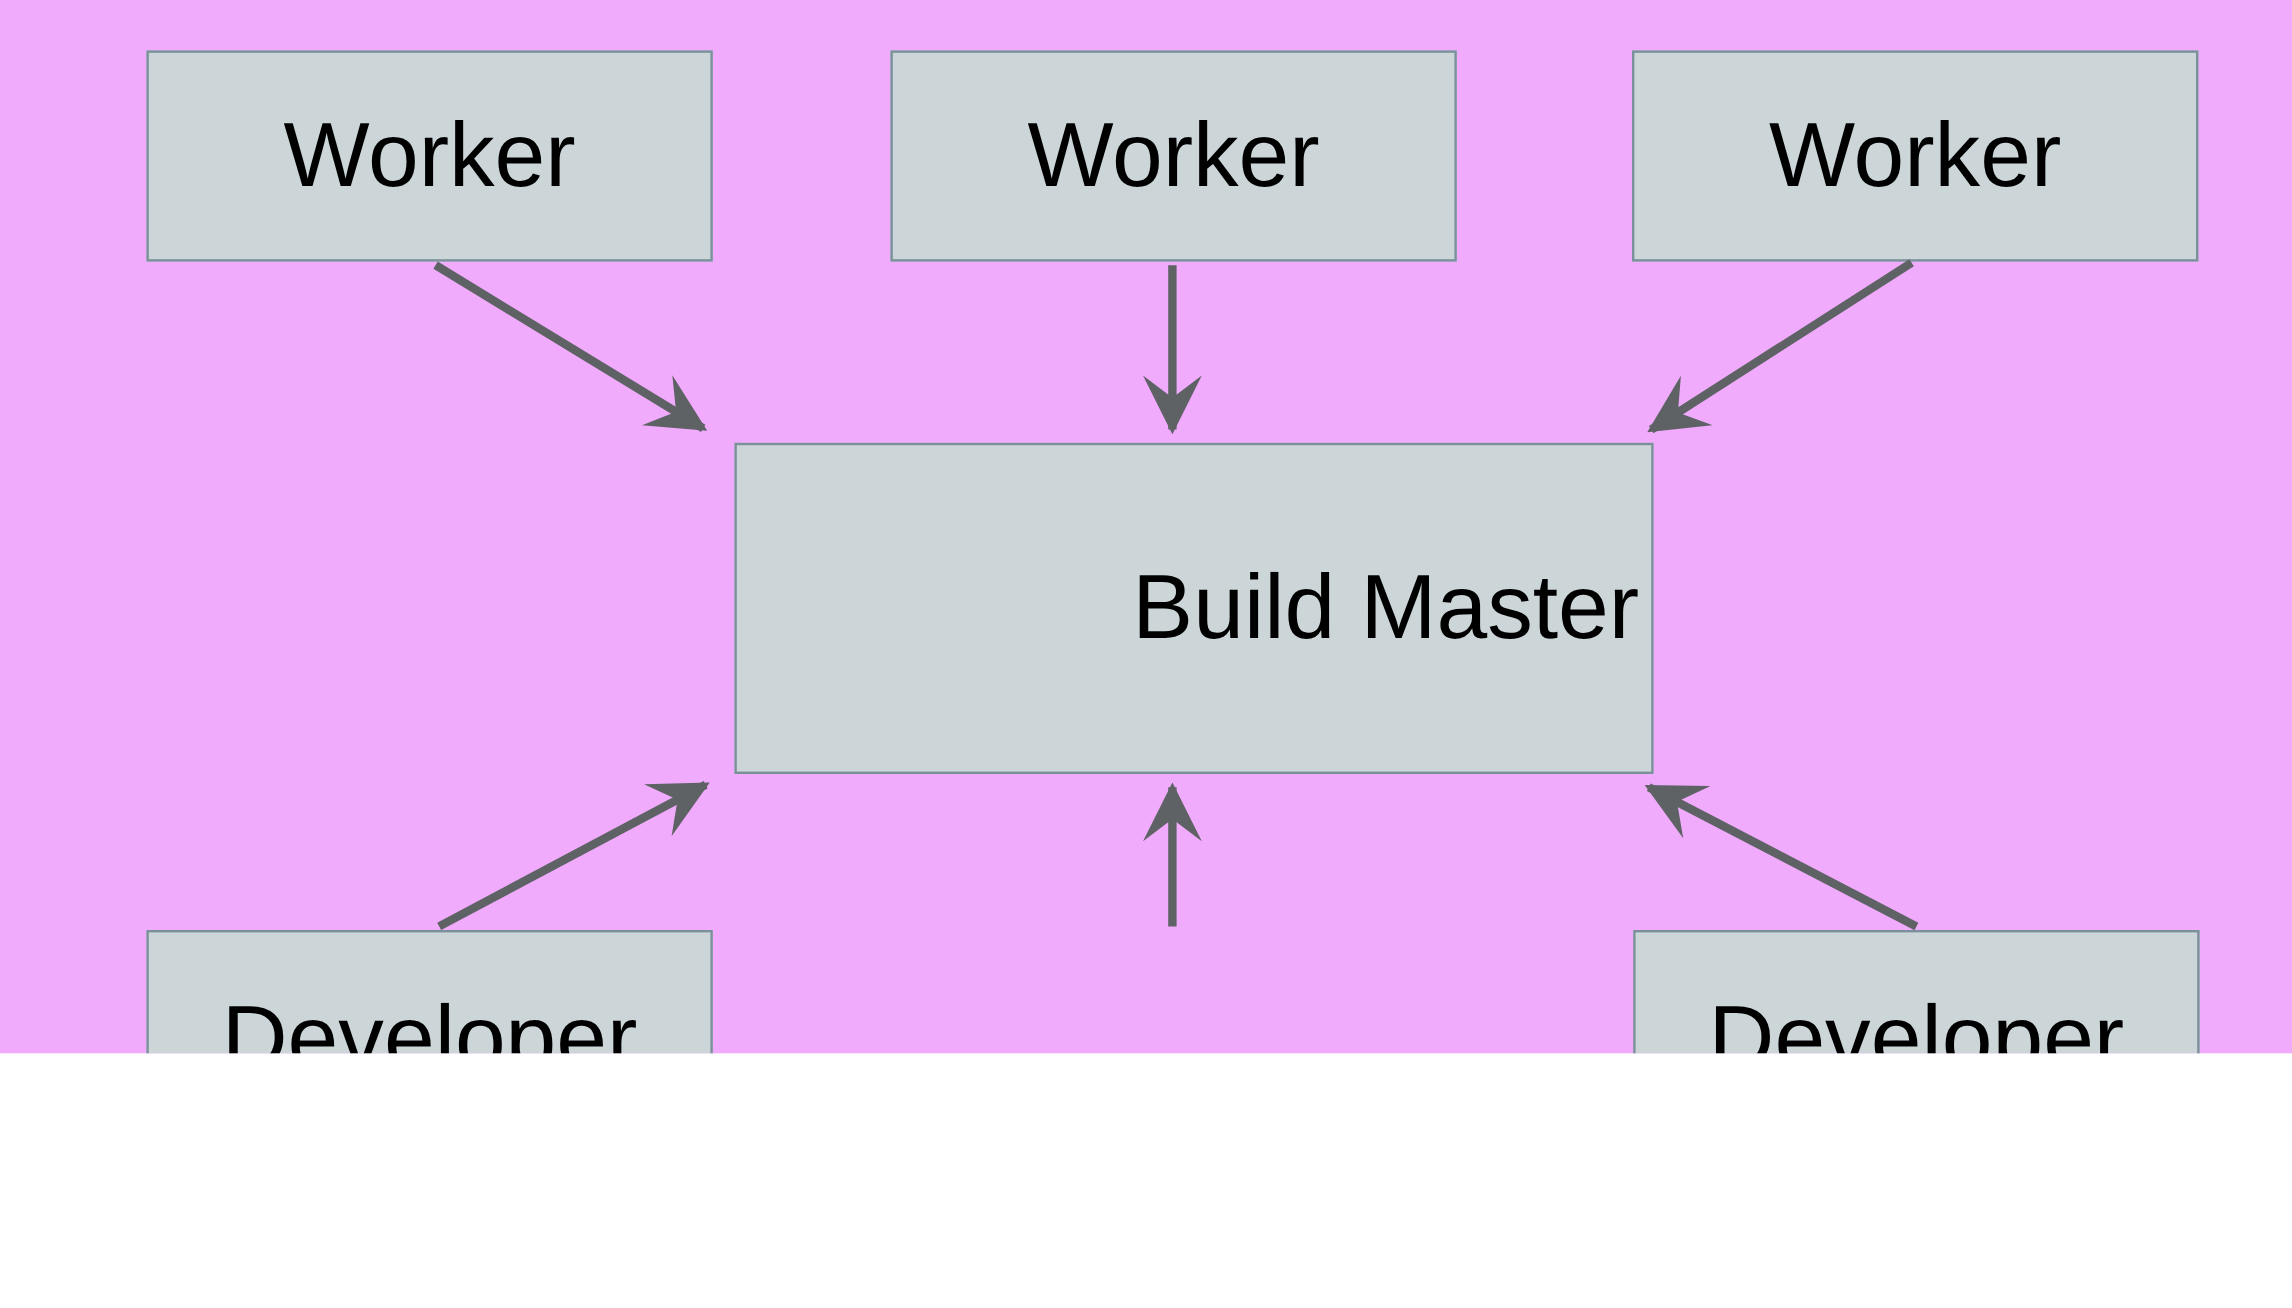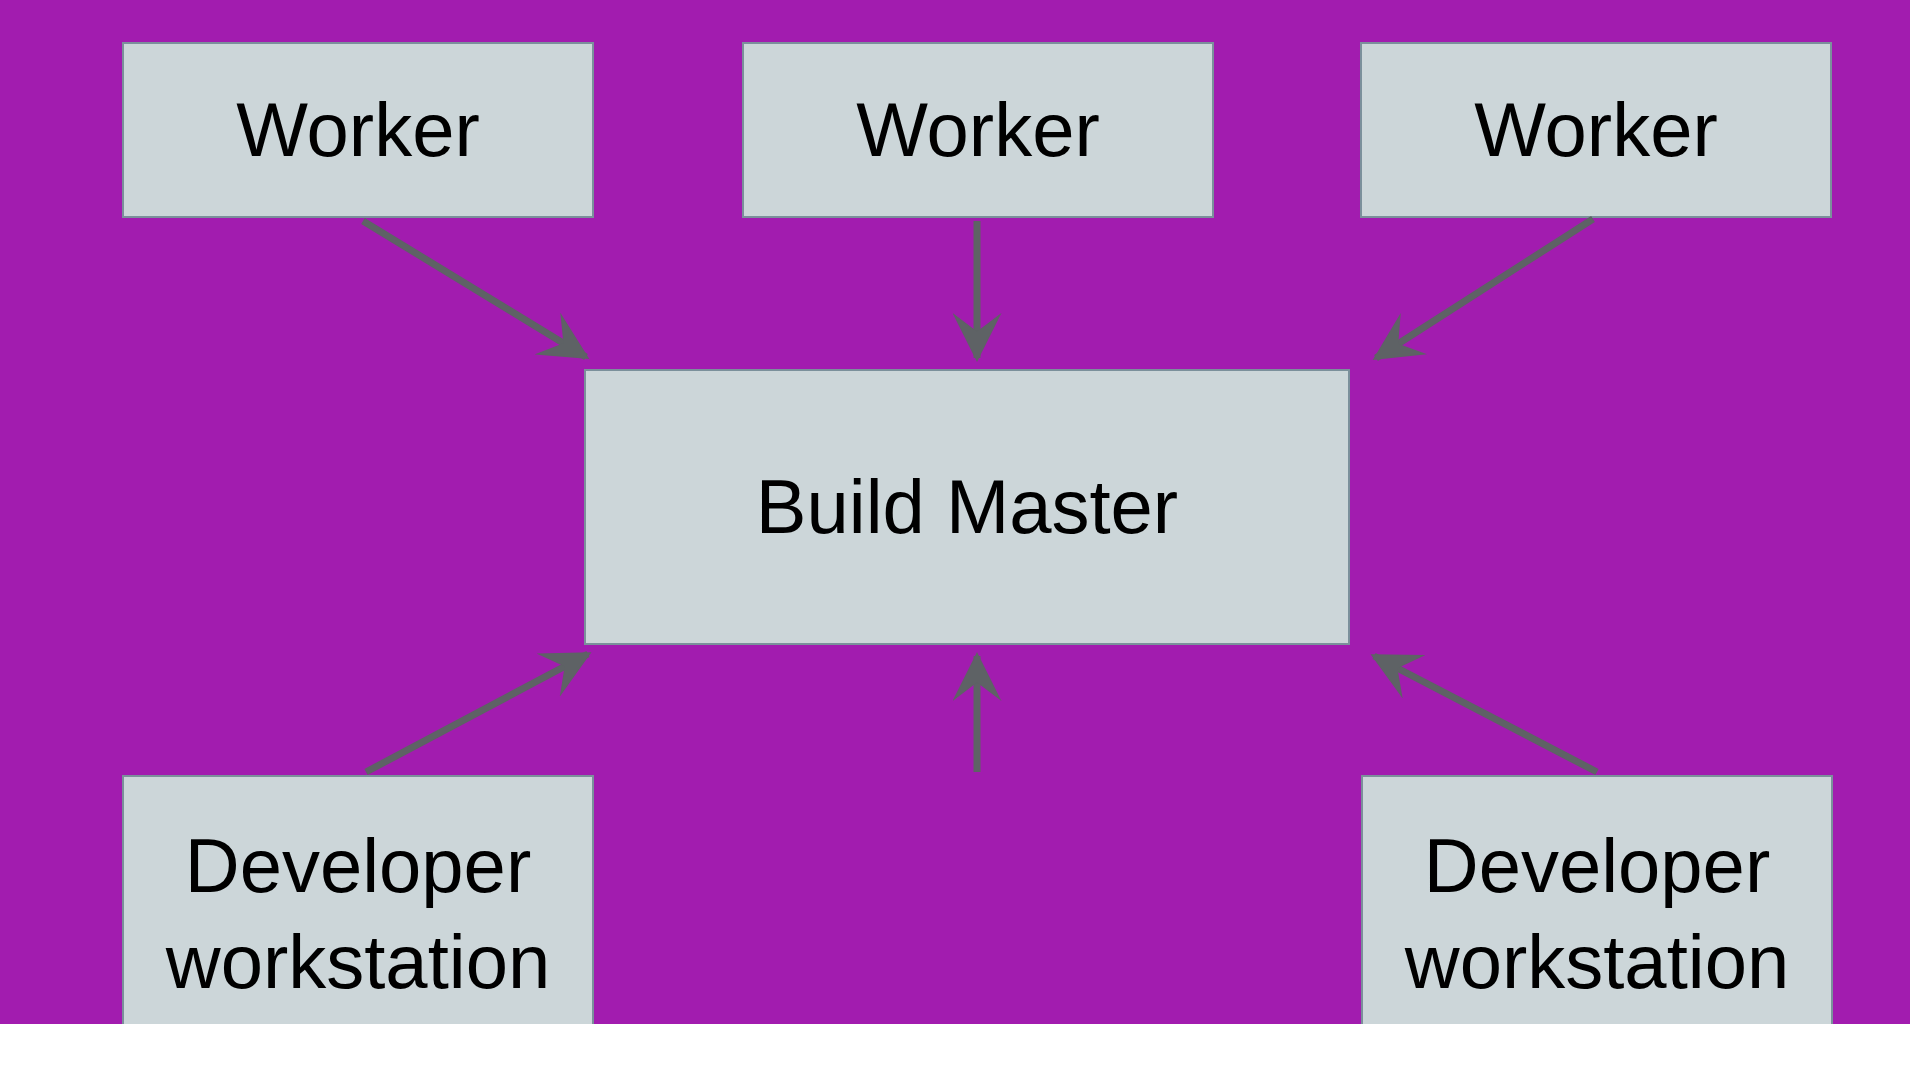--- a/index.html
+++ b/index.html
@@ -4,22 +4,22 @@
 <style>
   html, body {
     margin: 0;
     padding: 0;
     background: #ffffff;
     font-family: "Liberation Sans", sans-serif;
   }
   #canvas {
     position: relative;
     width: 1910px;
-    height: 1024px;
-    background: #a21caf;
+    height: 878px;
+    background: #f0abfc;
     overflow: hidden;
   }
   .node {
     position: absolute;
     background: #ccd6d9;
     border: 2px solid #7b909b;
     box-sizing: border-box;
     display: flex;
     align-items: center;
     justify-content: center;
@@ -29,21 +29,21 @@
     color: #000000;
     font-size: 76px;
     line-height: 1.26;
     letter-spacing: 0px;
     padding: 0 10px;
   }
   
   #n-worker-top-left     { left: 122px;  top: 42px;  width: 472px; height: 176px; }
   #n-worker-top-center   { left: 742px;  top: 42px;  width: 472px; height: 176px; }
   #n-worker-top-right    { left: 1360px; top: 42px;  width: 472px; height: 176px; }
-  #n-build-master        { left: 584px;  top: 369px; width: 766px; height: 276px; }
+  #n-build-master        { left: 612px;  top: 369px; width: 766px; height: 276px; justify-content: flex-end; }
   #n-dev-ws-left         { left: 122px;  top: 775px; width: 472px; height: 277px; }
   #n-ci-server           { left: 742px;  top: 775px; width: 472px; height: 277px; }
   #n-dev-ws-right        { left: 1361px; top: 775px; width: 472px; height: 277px; }
 
   #arrow-layer {
     position: absolute;
     left: 0; top: 0;
     width: 1910px;
     height: 1090px;
     pointer-events: none;

